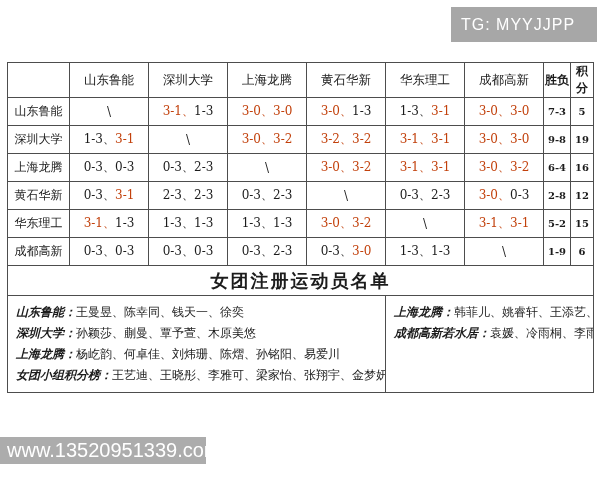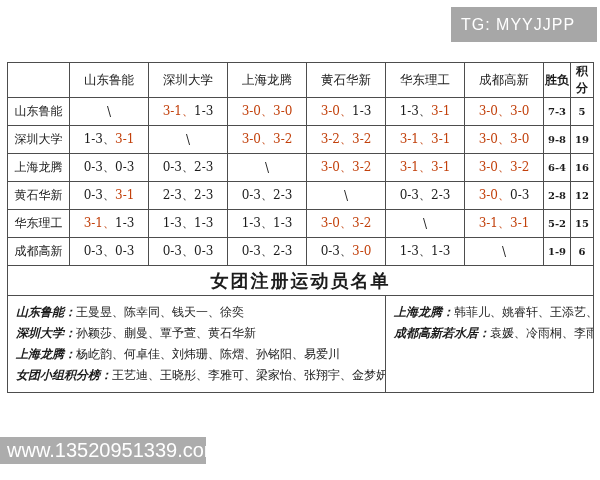--- a/index.html
+++ b/index.html
@@ -143,21 +143,21 @@
             <td class="rec">6</td>
           </tr>
         </tbody>
       <tbody>
         <tr class="roster-title">
           <td colspan="9">女团注册运动员名单</td>
         </tr>
         <tr class="roster-row">
           <td colspan="5">
               <div class="roster-line"><b>山东鲁能：</b><span>王曼昱、陈幸同、钱天一、徐奕</span></div>
-              <div class="roster-line"><b>深圳大学：</b><span>孙颖莎、蒯曼、覃予萱、黄石华新</span></div>
+              <div class="roster-line"><b>深圳大学：</b><span>孙颖莎、蒯曼、覃予萱、木原美悠</span></div>
               <div class="roster-line"><b>上海龙腾：</b><span>杨屹韵、何卓佳、刘炜珊、陈熠、孙铭阳、易爱川</span></div>
               <div class="roster-line"><b>女团小组积分榜：</b><span>王艺迪、王晓彤、李雅可、梁家怡、张翔宇、金梦妍</span></div>
             </td>
           <td colspan="4">
               <div class="roster-line"><b>上海龙腾：</b><span>韩菲儿、姚睿轩、王添艺、申裕斌、木原美悠</span></div>
               <div class="roster-line"><b>成都高新若水居：</b><span>袁媛、冷雨桐、李雨琪、高雨欣、向俊霖、张本美和</span></div>
             </td>
         </tr>
       </tbody>
     </table>

